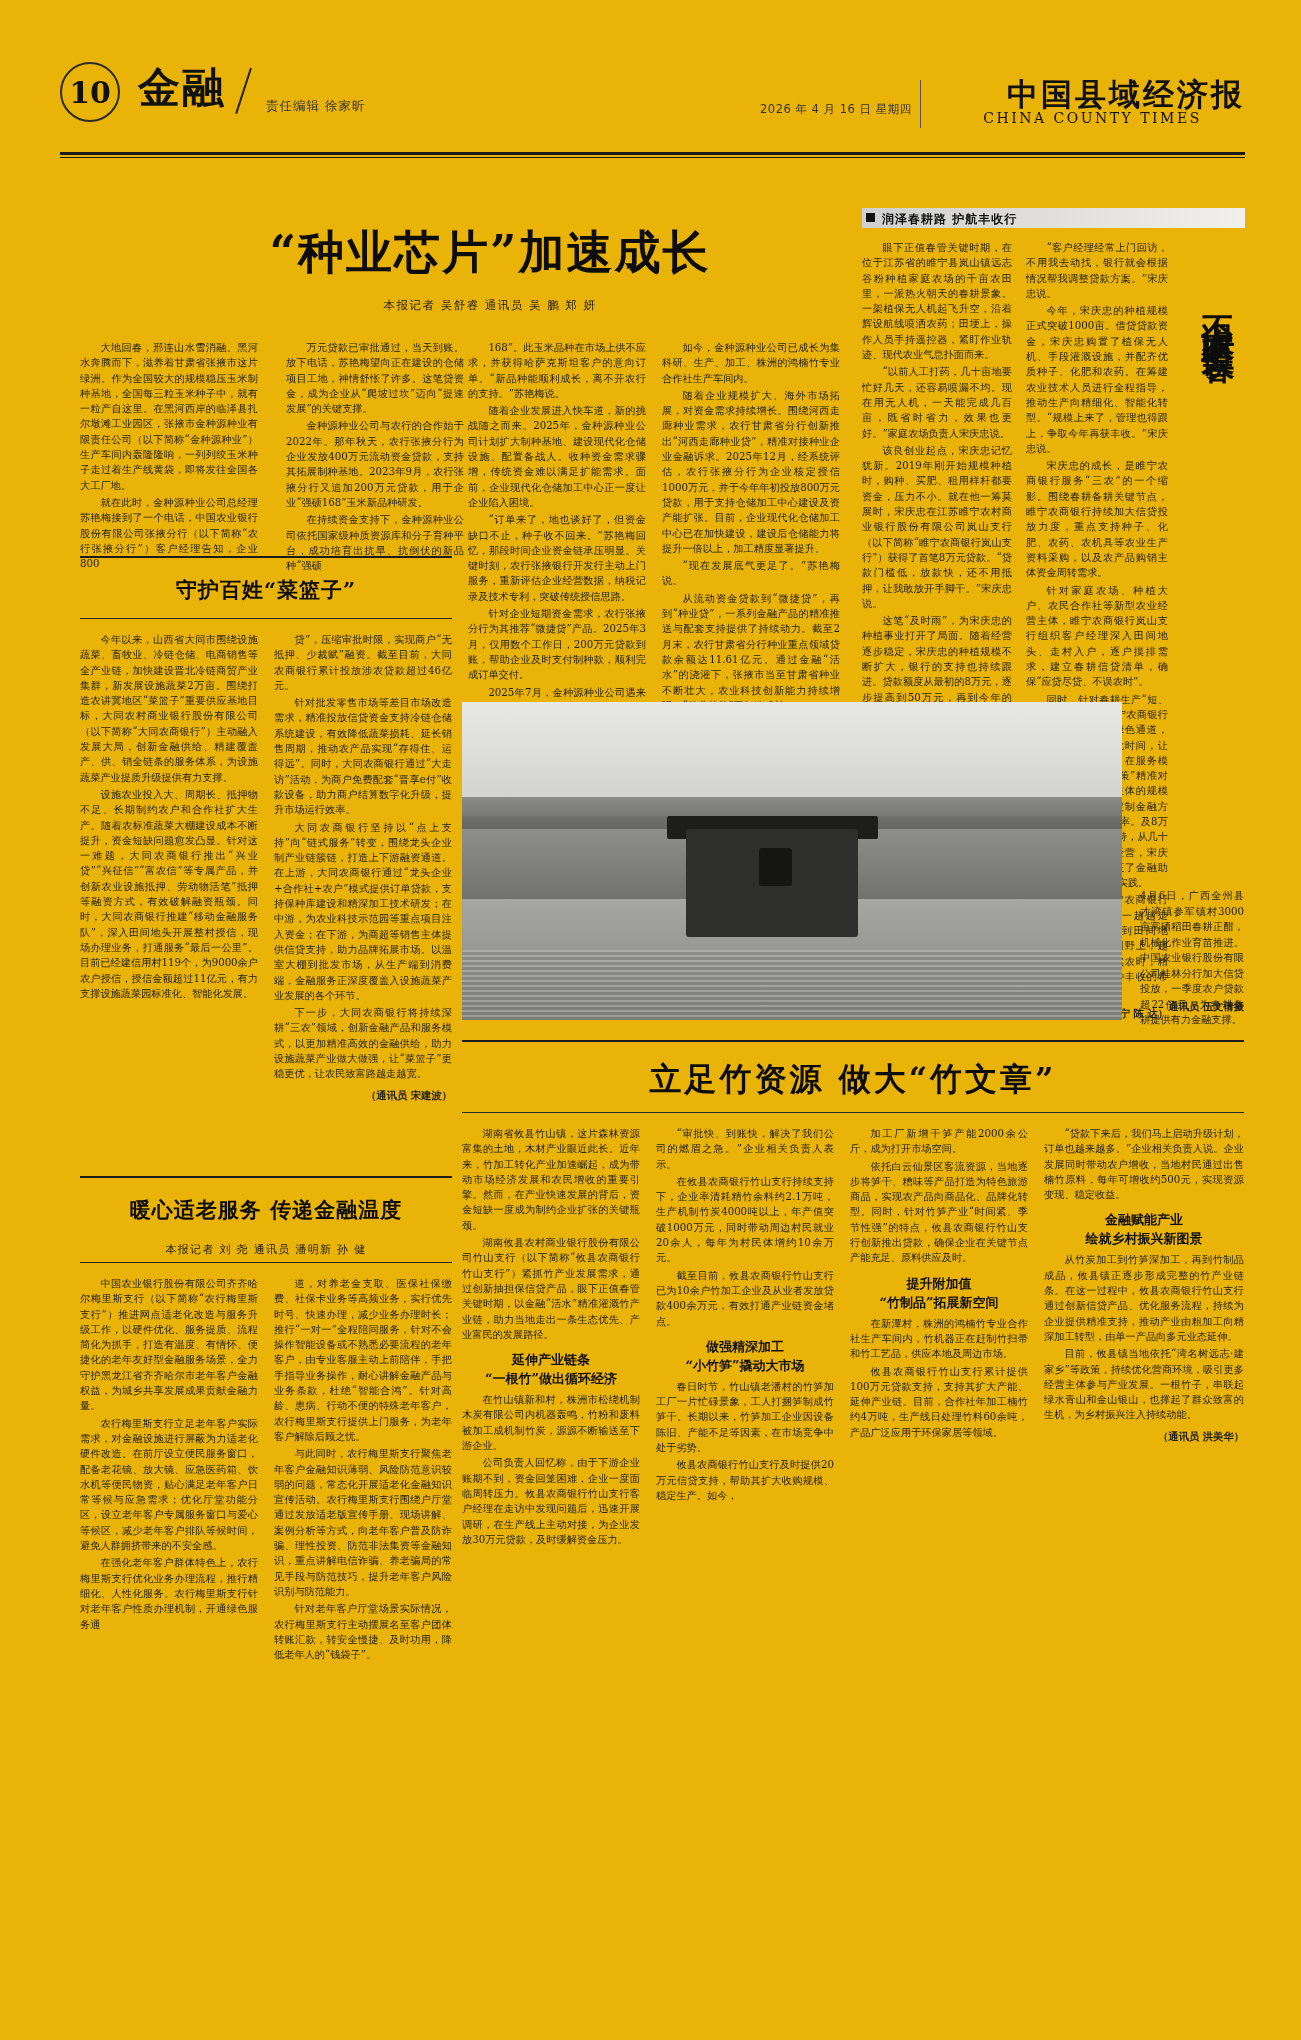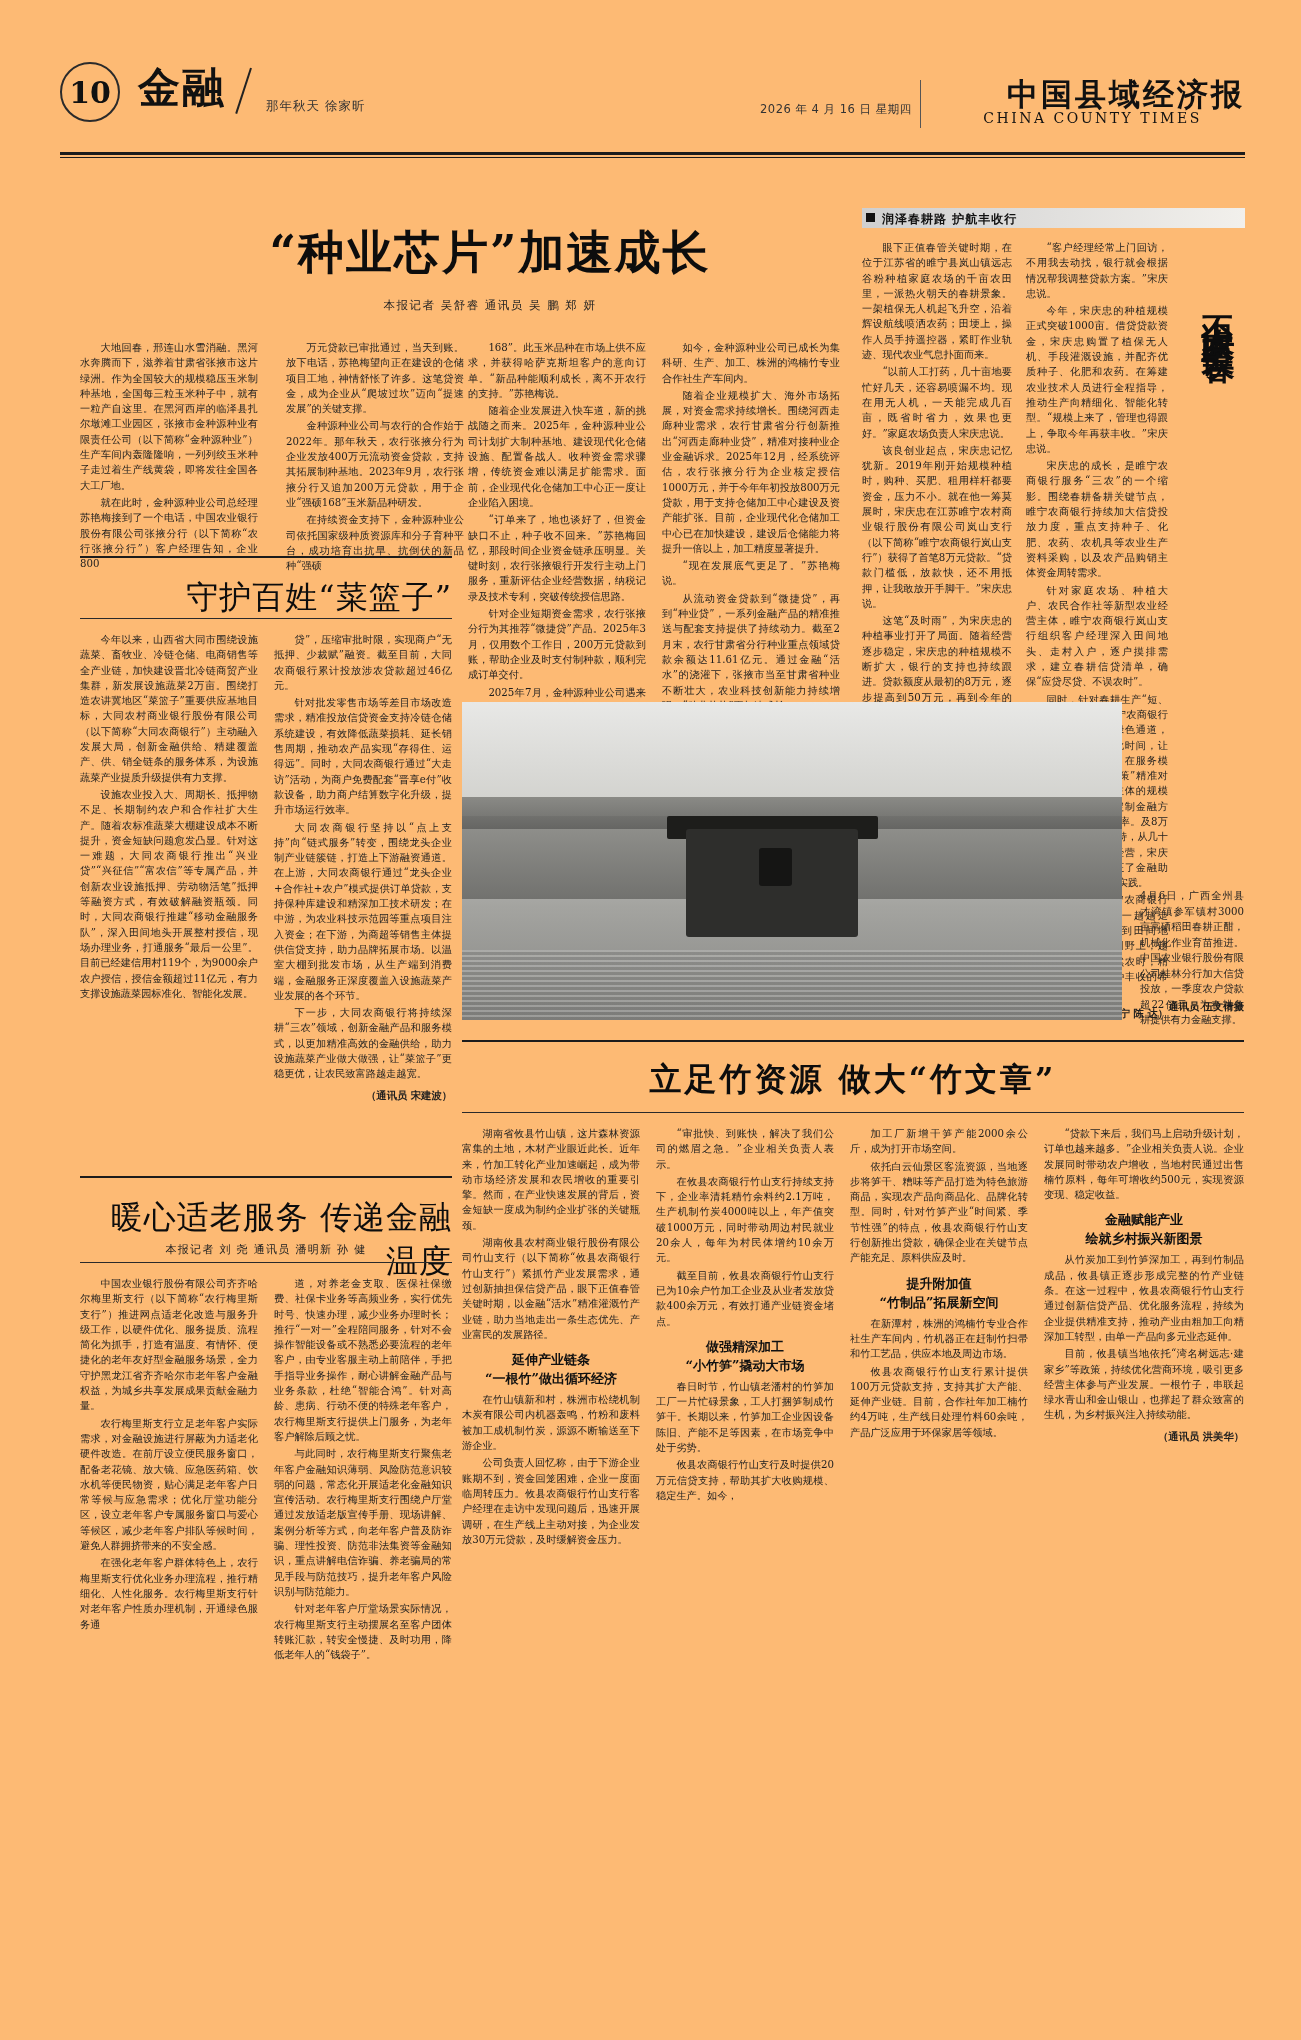--- a/index.html
+++ b/index.html
@@ -6,21 +6,21 @@
   body{
     width:1301px;height:2040px;
     background:#f2f0ec;
     font-family:"DejaVu Sans","Liberation Sans",sans-serif;
     color:#1a1a1a;
     position:relative;
     overflow:hidden;
   }
   .page{
     position:absolute;left:0;top:0;width:1301px;height:2040px;
-    background:#fdba74;
+    background:#eab308;
   }
   
   .masthead{
     position:absolute;left:60px;top:62px;width:1185px;height:86px;
   }
   .page-num{
     position:absolute;left:0;top:0;width:56px;height:56px;border-radius:50%;
     border:2px solid #2b2b2b;display:flex;align-items:center;justify-content:center;
     font-size:30px;font-weight:bold;font-family:"DejaVu Serif","Liberation Serif",serif;
     color:#111;
@@ -69,21 +69,21 @@
     position:absolute;left:80px;top:222px;width:820px;text-align:center;
     font-size:46px;font-weight:bold;letter-spacing:2px;color:#0d0d0d;
     font-family:"DejaVu Serif","Liberation Serif",serif;
   }
   .byline{
     position:absolute;left:80px;top:298px;width:820px;text-align:center;
     font-size:11.5px;color:#222;letter-spacing:1.5px;
   }
 
   .sub-head{
-    font-size:32px;font-weight:normal;text-align:right;letter-spacing:1px;
+    font-size:21px;font-weight:bold;text-align:center;letter-spacing:1px;
     font-family:"DejaVu Serif","Liberation Serif",serif;color:#0d0d0d;
   }
   .sub-byline{font-size:11px;text-align:center;letter-spacing:1.3px;color:#222;margin-top:8px;}
   .hr-thin{height:1px;background:#2a2a2a;width:100%;}
   .hr-thick{height:2px;background:#1c1c1c;width:100%;}
   .credit{text-align:right;font-size:10.3px;font-weight:bold;margin-top:6px;
     font-family:"DejaVu Serif","Liberation Serif",serif;}
 
   
   .tag-bar{
@@ -140,21 +140,21 @@
 </style>
 </head>
 <body>
 
 <div class="page">
 
   <div class="masthead">
     <div class="page-num">10</div>
     <div class="section-name">金融</div>
     <div class="slash"></div>
-    <div class="editor-line">那年秋天 徐家昕</div>
+    <div class="editor-line">责任编辑 徐家昕</div>
     <div class="date-line">2026 年 4 月 16 日   星期四</div>
     <div class="vbar"></div>
     <div class="paper-cn">中国县域经济报</div>
     <div class="paper-en">CHINA COUNTY TIMES</div>
   </div>
   <div class="rule-top"></div>
   <div class="rule-top2"></div>
 
   <div class="headline-main">“种业芯片”加速成长</div>
   <div class="byline">本报记者 吴舒睿 通讯员 吴 鹏 郑 妍</div>

